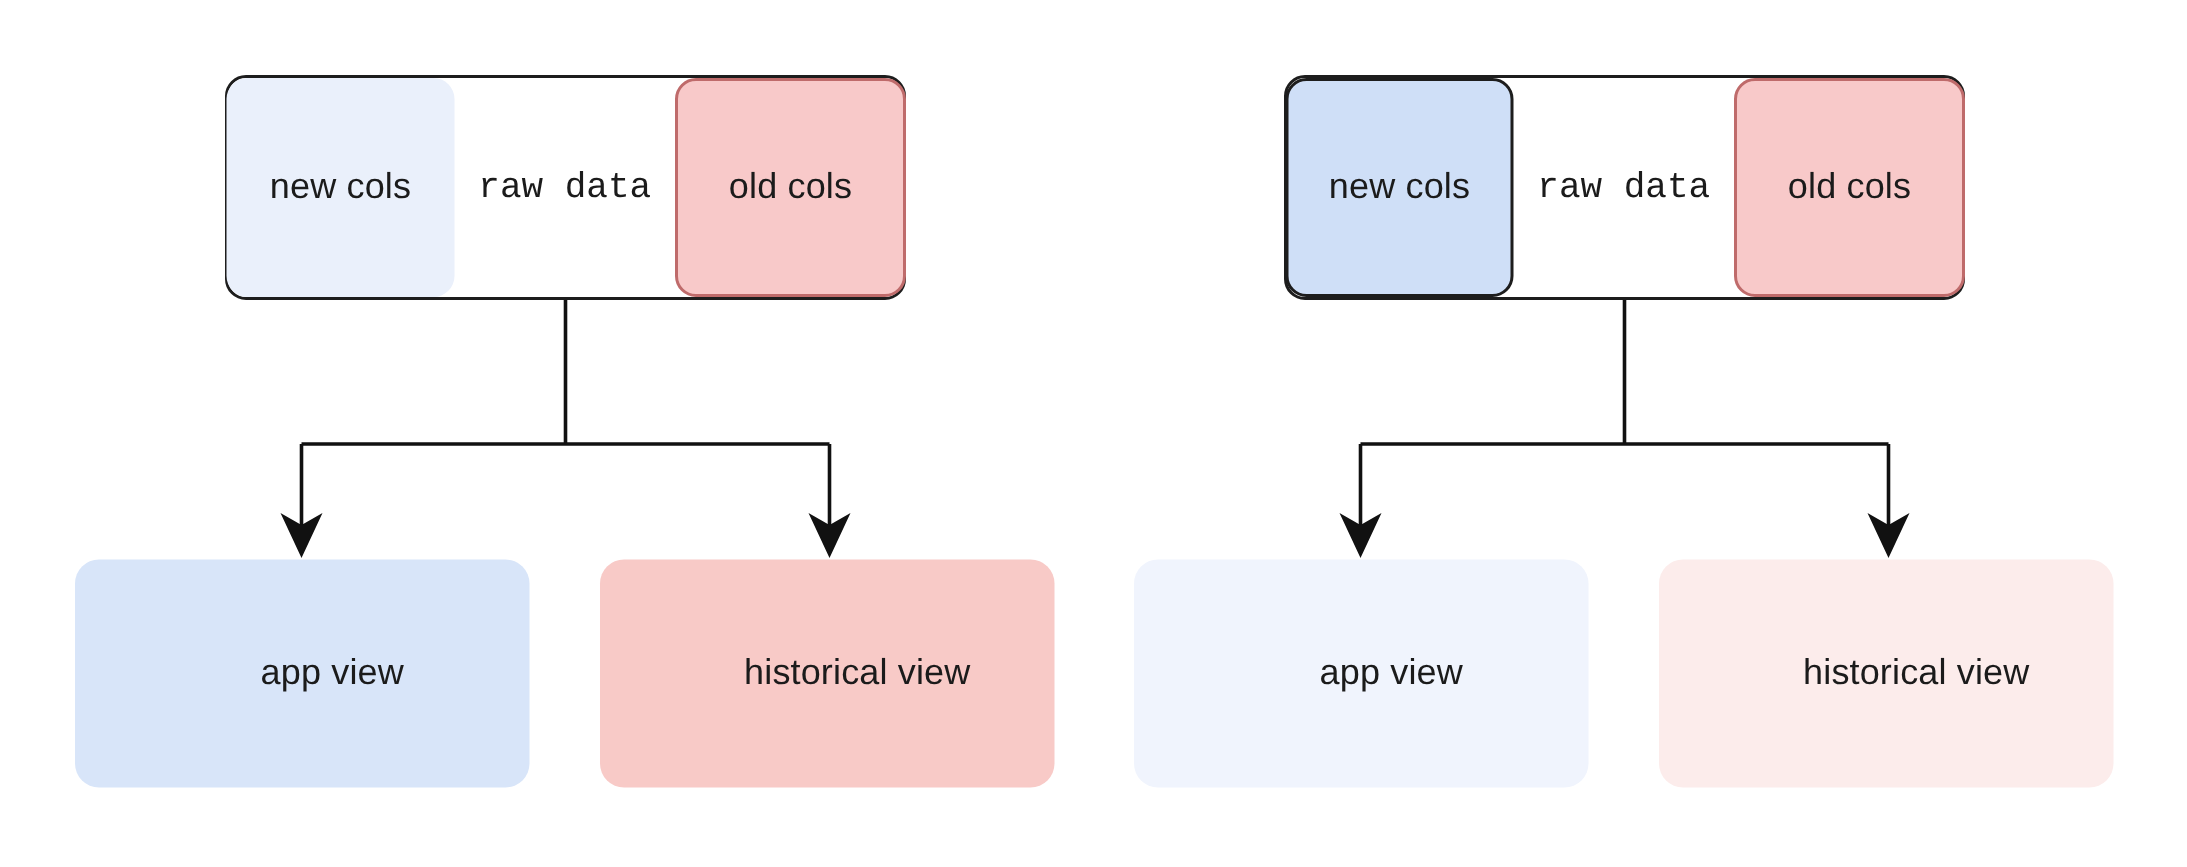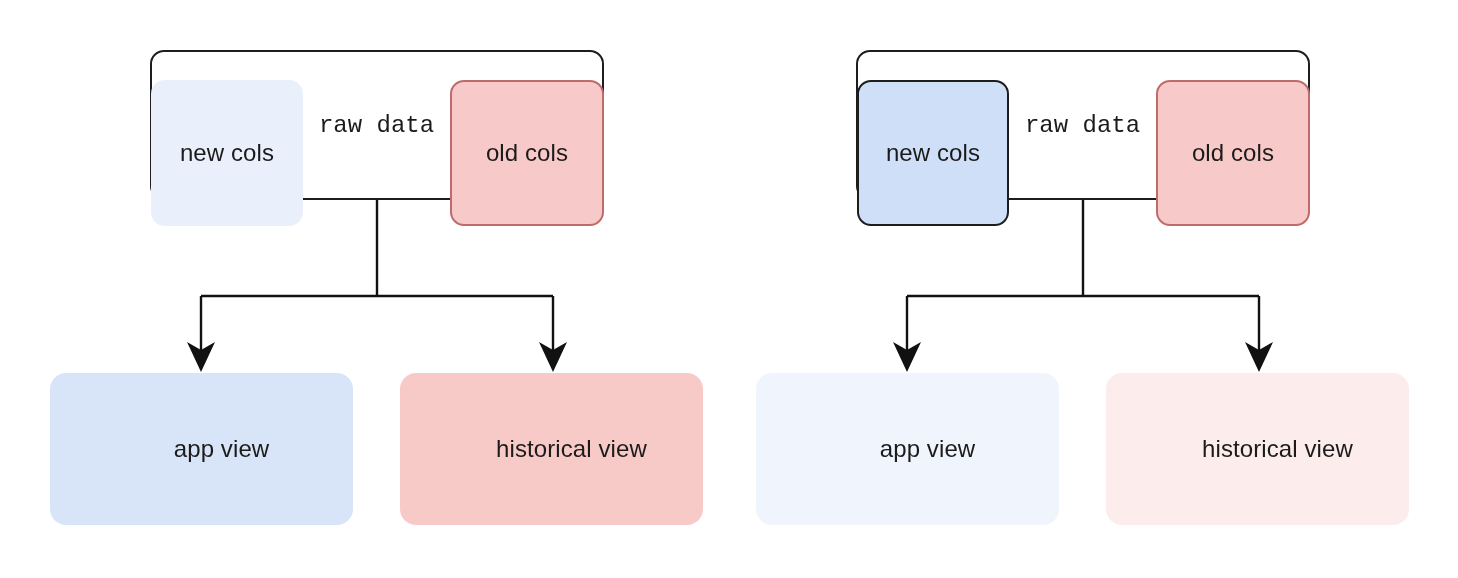--- a/index.html
+++ b/index.html
@@ -41,21 +41,20 @@
   }
 
   
   .chip {
     position: absolute;
     box-sizing: border-box;
     border-radius: 14px;
     display: flex;
     align-items: center;
     justify-content: center;
-    margin-top: 28px;
   }
   .chip-label, .node-label {
     font-size: 24px;
     line-height: 1;
     color: #1b1b1b;
     white-space: nowrap;
     letter-spacing: 0.1px;
   }
 
   

